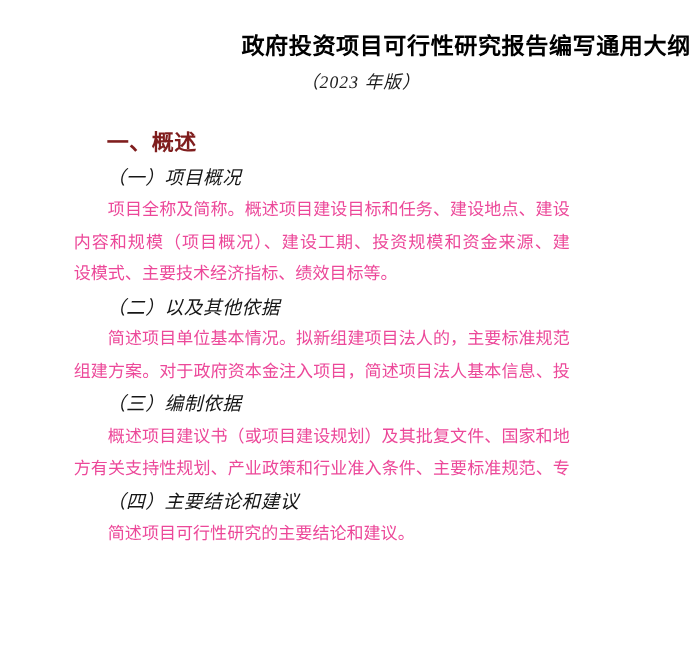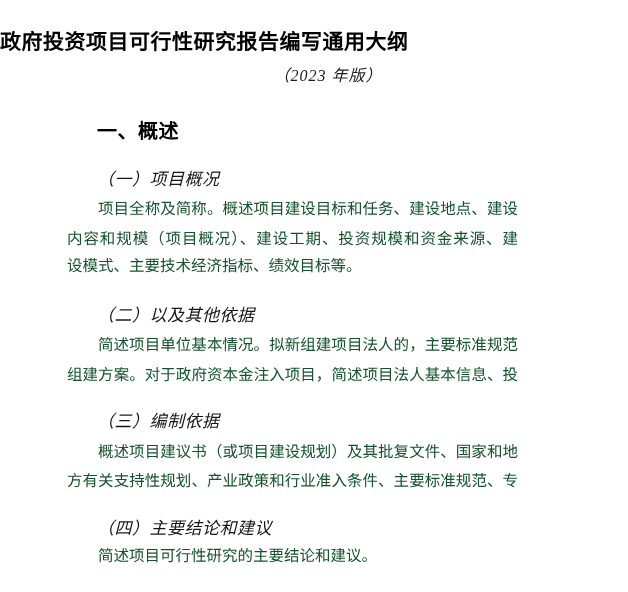--- a/index.html
+++ b/index.html
@@ -11,21 +11,21 @@
     position: relative;
     width: 628px;
     height: 592px;
     background: #ffffff;
     overflow: hidden;
     font-family: "Liberation Serif", "DejaVu Serif", serif;
     color: #1c1c1c;
   }
   .doc-title {
     margin-top: 27px;
-    text-align: left;
+    text-align: right;
     font-size: 21px;
     line-height: 30px;
     font-weight: bold;
     letter-spacing: 0.5px;
     color: #000000;
     font-family: "Liberation Serif", "DejaVu Serif", serif;
   }
   .doc-subtitle {
     margin-top: 8px;
     text-align: center;
@@ -38,44 +38,43 @@
   }
   .content {
     margin-top: 30px;
     padding: 0 110px 0 67px;
   }
   .line {
     height: 29.5px;
     line-height: 29.5px;
     font-size: 15.5px;
     white-space: nowrap;
-    color: #14532d;
+    color: #ec4899;
   }
-  .line.wrap { white-space: normal; font-family: Liberation Mono, monospace; }
+  .line.wrap { white-space: normal; }
   .line.j {
     white-space: normal;
     text-align: justify;
     text-align-last: justify;
   }
   .line.ind { text-indent: 31px; }
   .line.h1 {
-    font-family: Liberation Sans, sans-serif;
+    font-family: Liberation Mono, monospace;
     font-weight: bold;
     font-size: 20px;
     letter-spacing: 0.5px;
-    color: #000000;
+    color: #7f1d1d;
     text-indent: 30px;
   }
   .line.k {
     font-style: italic;
     font-size: 17px;
     letter-spacing: 0.5px;
     text-indent: 30px;
     color: #161616;
-    margin-top: 18px;
   }
 </style>
 </head>
 <body>
 
 <div class="page">
   <div class="doc-title">政府投资项目可行性研究报告编写通用大纲</div>
   <div class="doc-subtitle">（2023 年版）</div>
   <div class="content">
       <div class="line h1">一、概述</div>

